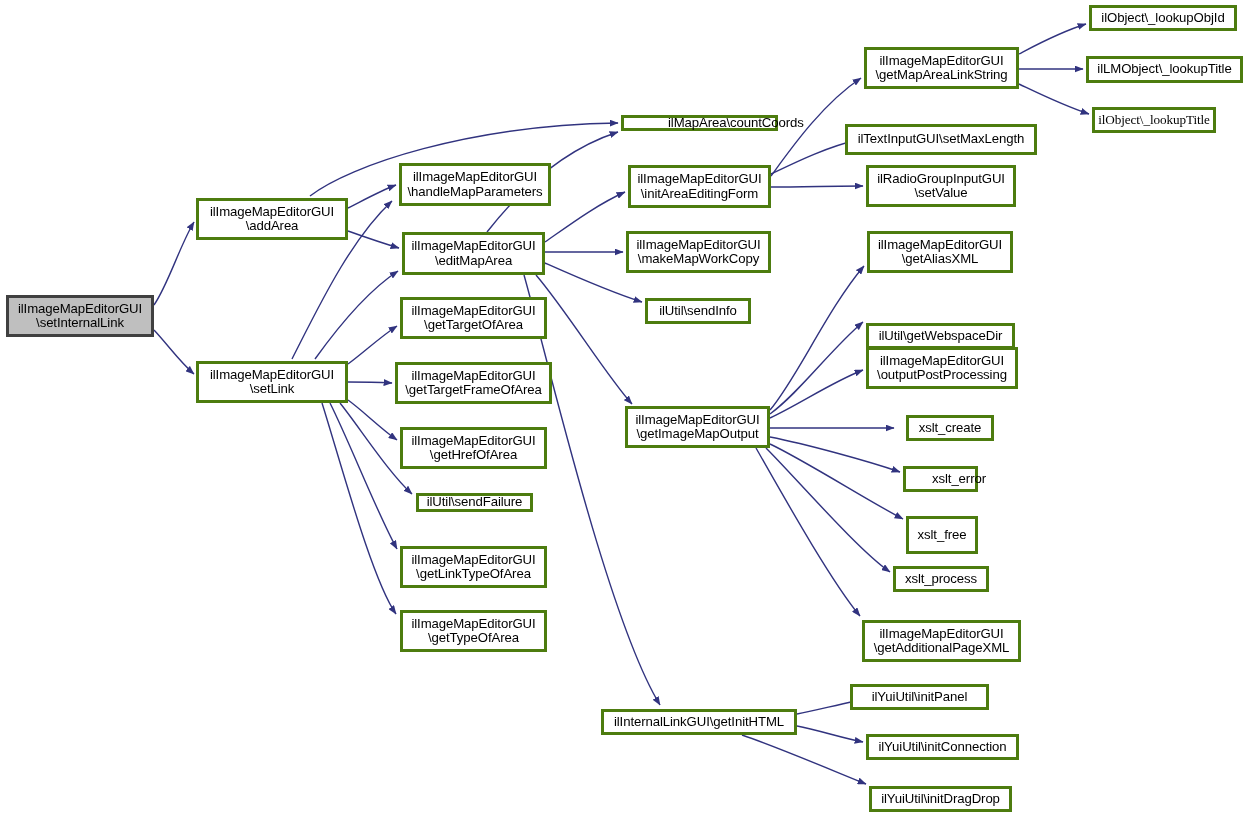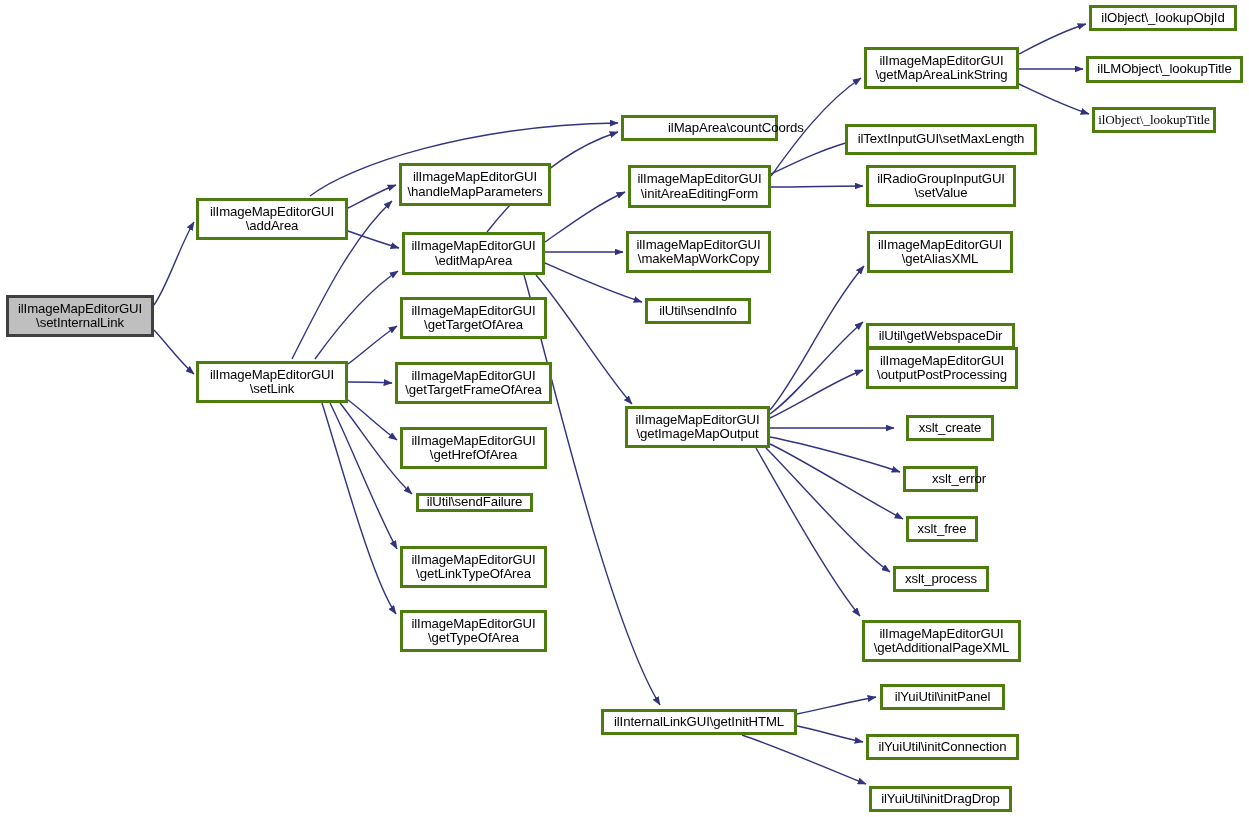--- a/index.html
+++ b/index.html
@@ -98,21 +98,21 @@
         <span class="lbl">ilUtil\sendFailure</span>
       </div>
       <div class="node" style="left: 400px; top: 546px; width: 147px; height: 42px;">
         <span class="lbl">ilImageMapEditorGUI
 \getLinkTypeOfArea</span>
       </div>
       <div class="node" style="left: 400px; top: 610px; width: 147px; height: 42px;">
         <span class="lbl">ilImageMapEditorGUI
 \getTypeOfArea</span>
       </div>
-      <div class="node" style="left: 621px; top: 115px; width: 157px; height: 26px; padding-left: 44px;">
+      <div class="node" style="left: 621px; top: 115px; width: 157px; height: 16px; padding-left: 44px;">
         <span class="lbl">ilMapArea\countCoords</span>
       </div>
       <div class="node" style="left: 628px; top: 165px; width: 143px; height: 43px;">
         <span class="lbl">ilImageMapEditorGUI
 \initAreaEditingForm</span>
       </div>
       <div class="node" style="left: 626px; top: 231px; width: 145px; height: 42px;">
         <span class="lbl">ilImageMapEditorGUI
 \makeMapWorkCopy</span>
       </div>
@@ -147,31 +147,31 @@
       <div class="node" style="left: 866px; top: 347px; width: 152px; height: 42px;">
         <span class="lbl">ilImageMapEditorGUI
 \outputPostProcessing</span>
       </div>
       <div class="node" style="left: 897px; top: 415px; width: 88px; height: 26px; margin-left: 9px;">
         <span class="lbl">xslt_create</span>
       </div>
       <div class="node" style="left: 903px; top: 466px; width: 75px; height: 26px; padding-left: 26px;">
         <span class="lbl">xslt_error</span>
       </div>
-      <div class="node" style="left: 906px; top: 516px; width: 72px; height: 26px;">
+      <div class="node" style="left: 906px; top: 516px; width: 72px; height: 38px;">
         <span class="lbl">xslt_free</span>
       </div>
       <div class="node" style="left: 893px; top: 566px; width: 96px; height: 26px;">
         <span class="lbl">xslt_process</span>
       </div>
       <div class="node" style="left: 862px; top: 620px; width: 159px; height: 42px;">
         <span class="lbl">ilImageMapEditorGUI
 \getAdditionalPageXML</span>
       </div>
-      <div class="node" style="left: 880px; top: 684px; width: 125px; height: 26px;">
+      <div class="node" style="left: 850px; top: 684px; width: 139px; height: 26px;">
         <span class="lbl">ilYuiUtil\initPanel</span>
       </div>
       <div class="node" style="left: 866px; top: 734px; width: 153px; height: 26px;">
         <span class="lbl">ilYuiUtil\initConnection</span>
       </div>
       <div class="node" style="left: 869px; top: 786px; width: 143px; height: 26px;">
         <span class="lbl">ilYuiUtil\initDragDrop</span>
       </div>
       <div class="node" style="left: 1089px; top: 5px; width: 148px; height: 26px;">
         <span class="lbl">ilObject\_lookupObjId</span>

